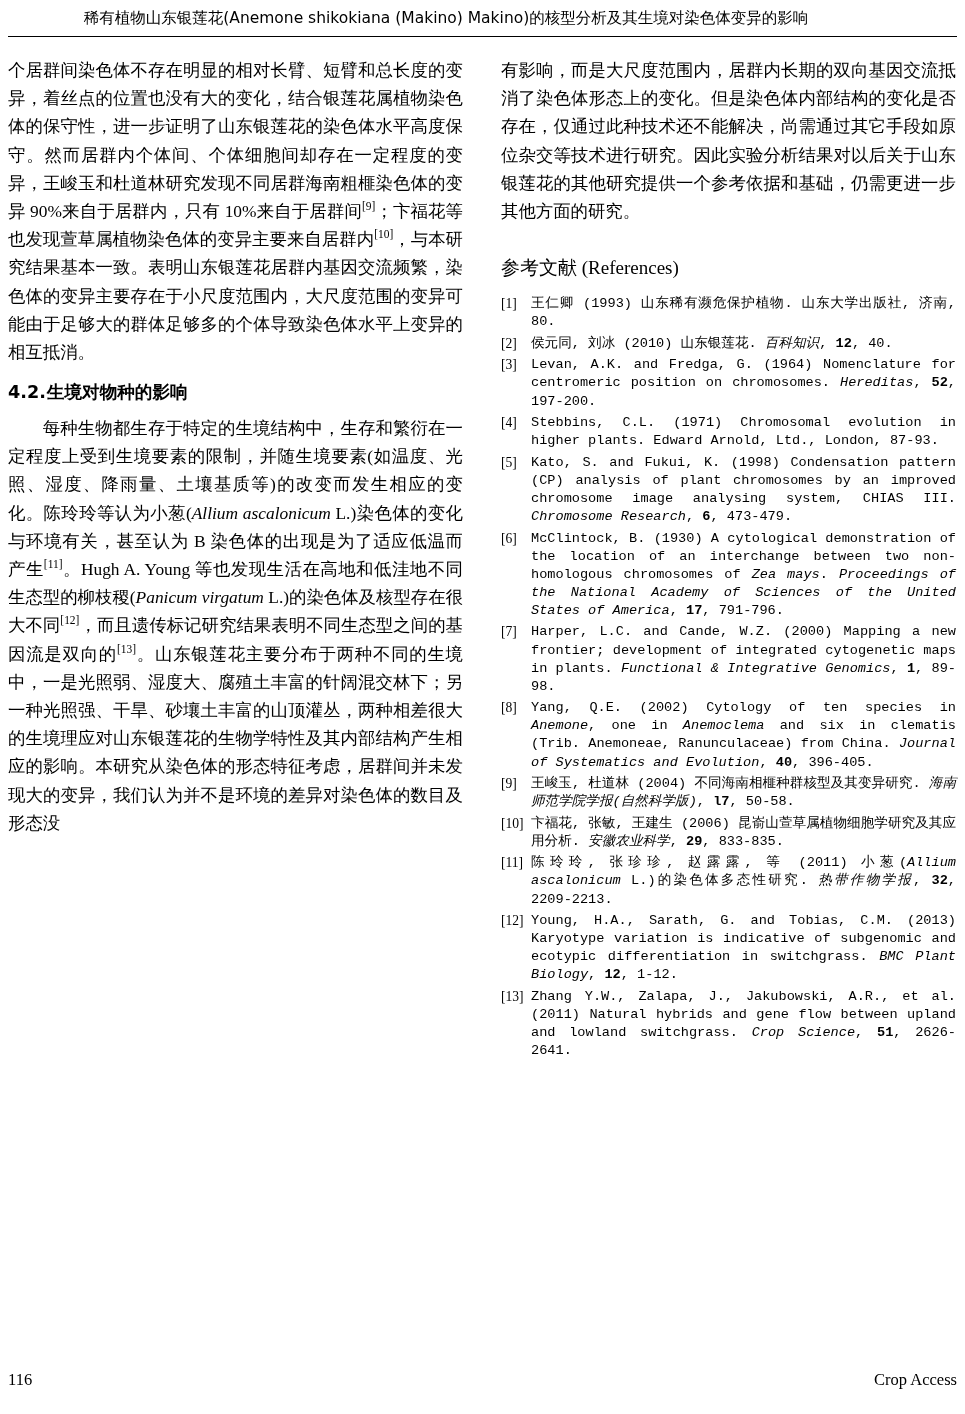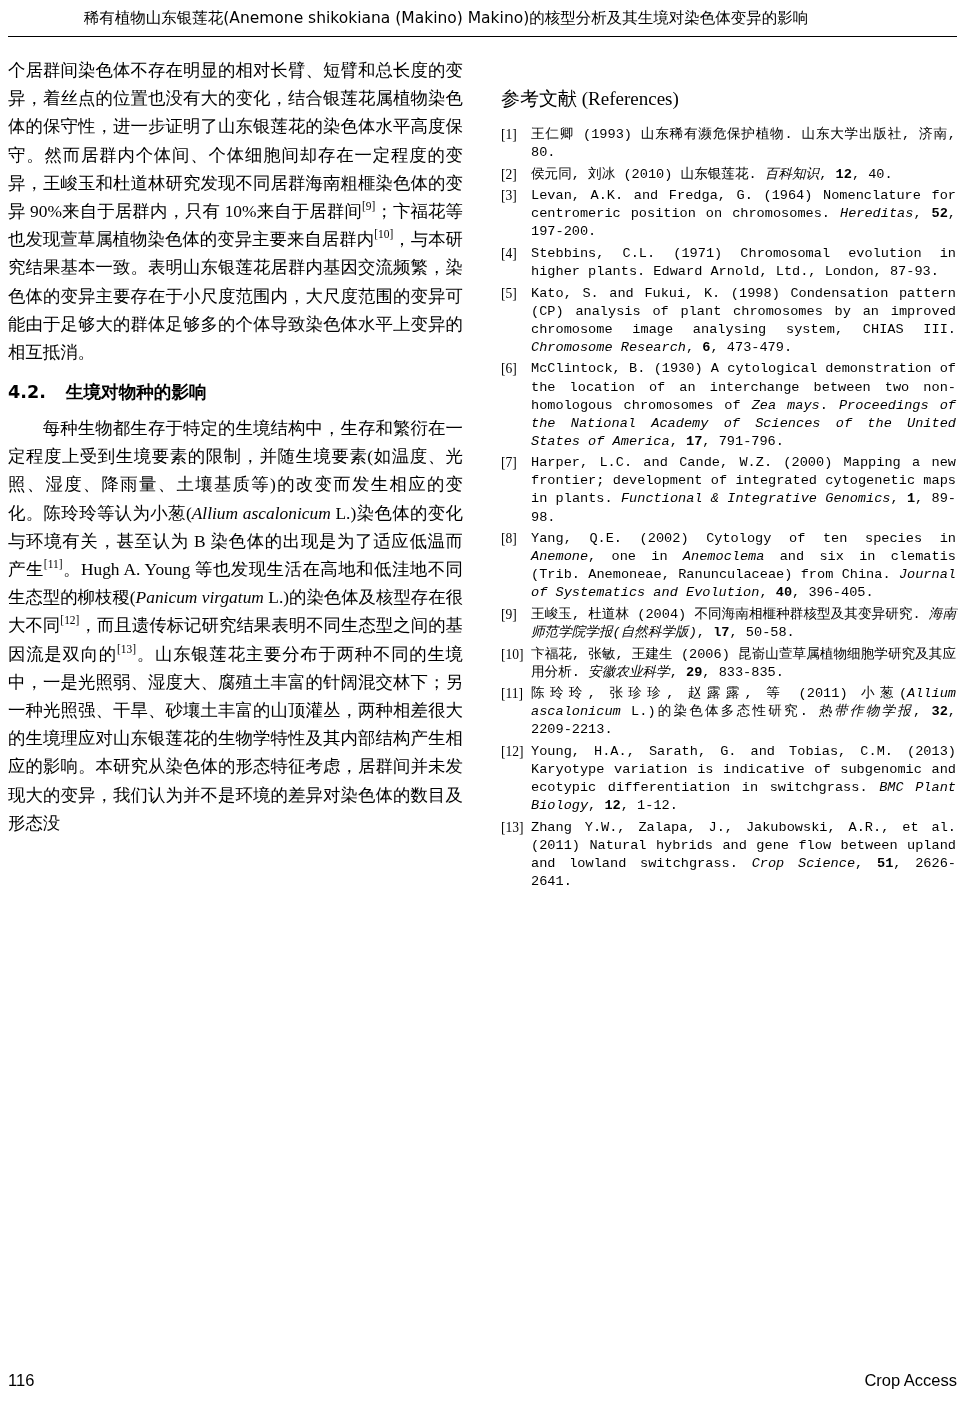--- a/index.html
+++ b/index.html
@@ -60,21 +60,21 @@
   p.indent {
     text-indent: 2em;
   }
   .sec-head {
     font-size: 17.6px;
     font-weight: bold;
     margin: 14px 0 10px 0;
     font-family: "Liberation Serif", serif;
   }
   .sec-head .num {
-    margin-right: 20px;
+    margin-right: 1px;
   }
   .ref-head {
     font-size: 19px;
     font-weight: normal;
     margin: 30px 0 14px 0;
     font-family: "Liberation Serif", serif;
   }
   .ref-list {
     margin: 0;
     padding: 0;
@@ -108,21 +108,21 @@
     line-height: 0;
   }
   .footer {
     position: absolute;
     left: 8px;
     bottom: 24px;
     width: 949px;
     display: flex;
     justify-content: space-between;
     font-size: 16.5px;
-    font-family: Liberation Sans, sans-serif;
+    font-family: Liberation Serif, serif;
   }
   .cjk {
     font-family: "DejaVu Sans", "Liberation Sans", sans-serif;
   }
 </style>
 </head>
 <body>
 
 <div class="page">
 
@@ -135,20 +135,21 @@
       <p class="body cjk">个居群间染色体不存在明显的相对长臂、短臂和总长度的变异，着丝点的位置也没有大的变化，结合银莲花属植物染色体的保守性，进一步证明了山东银莲花的染色体水平高度保守。然而居群内个体间、个体细胞间却存在一定程度的变异，王峻玉和杜道林研究发现不同居群海南粗榧染色体的变异 90%来自于居群内，只有 10%来自于居群间<sup>[9]</sup>；卞福花等也发现萱草属植物染色体的变异主要来自居群内<sup>[10]</sup>，与本研究结果基本一致。表明山东银莲花居群内基因交流频繁，染色体的变异主要存在于小尺度范围内，大尺度范围的变异可能由于足够大的群体足够多的个体导致染色体水平上变异的相互抵消。</p>
 
       <div class="sec-head cjk">
         <span class="num">4.2.</span><span>生境对物种的影响</span>
       </div>
 
       <p class="body indent cjk">每种生物都生存于特定的生境结构中，生存和繁衍在一定程度上受到生境要素的限制，并随生境要素(如温度、光照、湿度、降雨量、土壤基质等)的改变而发生相应的变化。陈玲玲等认为小葱(<i>Allium ascalonicum</i> L.)染色体的变化与环境有关，甚至认为 B 染色体的出现是为了适应低温而产生<sup>[11]</sup>。Hugh A. Young 等也发现生活在高地和低洼地不同生态型的柳枝稷(<i>Panicum virgatum</i> L.)的染色体及核型存在很大不同<sup>[12]</sup>，而且遗传标记研究结果表明不同生态型之间的基因流是双向的<sup>[13]</sup>。山东银莲花主要分布于两种不同的生境中，一是光照弱、湿度大、腐殖土丰富的针阔混交林下；另一种光照强、干旱、砂壤土丰富的山顶灌丛，两种相差很大的生境理应对山东银莲花的生物学特性及其内部结构产生相应的影响。本研究从染色体的形态特征考虑，居群间并未发现大的变异，我们认为并不是环境的差异对染色体的数目及形态没</p>
     </div>
 
     <div class="col">
+      <p class="body cjk">有影响，而是大尺度范围内，居群内长期的双向基因交流抵消了染色体形态上的变化。但是染色体内部结构的变化是否存在，仅通过此种技术还不能解决，尚需通过其它手段如原位杂交等技术进行研究。因此实验分析结果对以后关于山东银莲花的其他研究提供一个参考依据和基础，仍需更进一步其他方面的研究。</p>
 
       <div class="ref-head">
         <span class="cjk">参考文献</span>
         <span>(References)</span>
       </div>
 
       <div class="ref-list" id="ref-list">
           <div class="ref">
             <span class="rnum">[1]</span>
             <span class="rtext cjk">王仁卿 (1993) 山东稀有濒危保护植物. 山东大学出版社, 济南, 80.</span>

